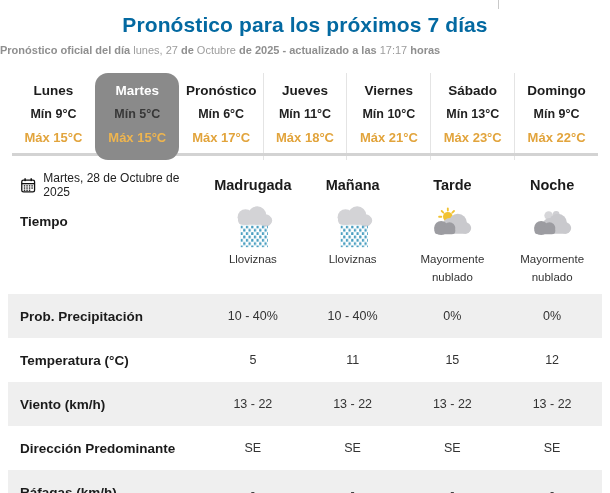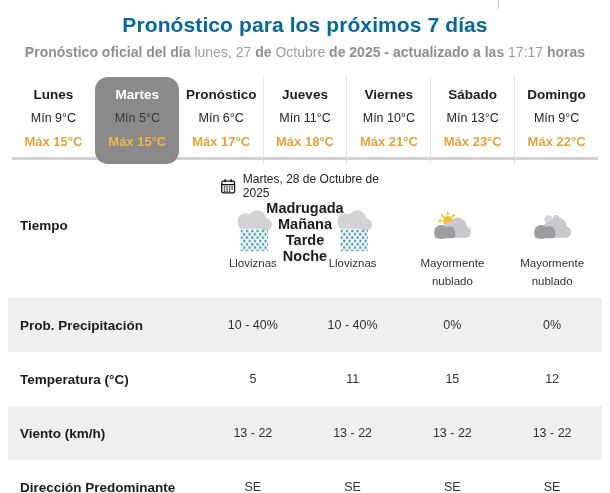--- a/index.html
+++ b/index.html
@@ -7,54 +7,54 @@
   body {
     width:610px; height:493px; position:relative; overflow:hidden;
     font-family:"Liberation Sans", sans-serif; color:#1c1c1c;
   }
   .top-tick { position:absolute; left:498px; top:0; width:1px; height:9px; background:#c9c9c9; }
 
   .title {
     margin:13px 10px 7px; text-align:center;
     font-size:21px; font-weight:700; color:#0369a1; letter-spacing:.1px;
   }
-  .subtitle { text-align:center; font-size:14px; color:#9d9d9d; }
+  .subtitle { font-size:11px; color:#9d9d9d; }
   .subtitle .seg-b { font-weight:700; color:#8f8f8f; }
 
   
   .tabs { display:flex; margin:17px 12px 0; position:relative; }
   .tabs::after { content:""; position:absolute; left:0; right:0; bottom:4px; height:3px; background:#d3d3d3; }
   .tab { flex:1; text-align:center; padding:10px 0 15px; background:#fff; border-left:1px solid #e4e4e4; cursor:pointer; }
   .tab:first-child { border-left:none; }
   .tab.selected { background:#8a8a8a; position:relative; z-index:1; border-left-color:transparent;border-radius:13px; }
   .tab.selected + .tab { border-left-color:transparent; }
   .tab-day { font-size:13.5px; font-weight:700; color:#1c1c1c; margin-bottom:9px; }
   .tab.selected .tab-day { color:#ffffff; }
-  .tab-min { font-size:12.5px; font-weight:400; color:#222; margin-bottom:9px; }
+  .tab-min { font-size:12.5px; font-weight:700; color:#222; margin-bottom:9px; }
   .tab.selected .tab-min { color:#383838; }
   .tab-max { font-size:13px; font-weight:700; color:#e2a43c; }
   .tab.selected .tab-max { color:#efb54e; }
 
   
   .detail { margin:8px 8px 0; }
   .drow { display:flex; align-items:center; }
   .dlabel { width:195px; padding-left:12px; font-weight:700; font-size:13.5px; color:#1b1b1b; }
   .dcell { flex:1; text-align:center; font-size:12.5px; color:#333; }
 
-  .header-row { height:34px;flex-direction:column; }
+  .header-row { height:34px; }
   .date-cell { width:195px; padding-left:12px; display:flex; align-items:center; gap:7px; }
   .date-text { font-size:12px; color:#222; }
   .col-header { font-size:14.5px; font-weight:700; color:#1b1b1b; }
 
   .tiempo-row { height:92px; align-items:flex-start; }
   .tiempo-row .dlabel { padding-top:12px; }
   .wcell { display:flex; flex-direction:column; align-items:center; padding-top:3px; }
   .wlabel { font-size:11.5px; color:#333; line-height:1.55; max-width:88px; text-align:center; }
 
-  .vrow { height:54px; }
+  .vrow { height:44px; }
   .vrow.alt { background:#efefef; }
 </style>
 </head>
 <body>
 
 <div class="top-tick"></div>
 
 <h1 class="title">Pronóstico para los próximos 7 días</h1>
 
 <div class="subtitle"><span class="seg-b">Pronóstico oficial del día </span><span>lunes, 27 </span><span class="seg-b">de </span><span>Octubre </span><span class="seg-b">de 2025 - actualizado a las </span><span>17:17 </span><span class="seg-b">horas</span></div>

